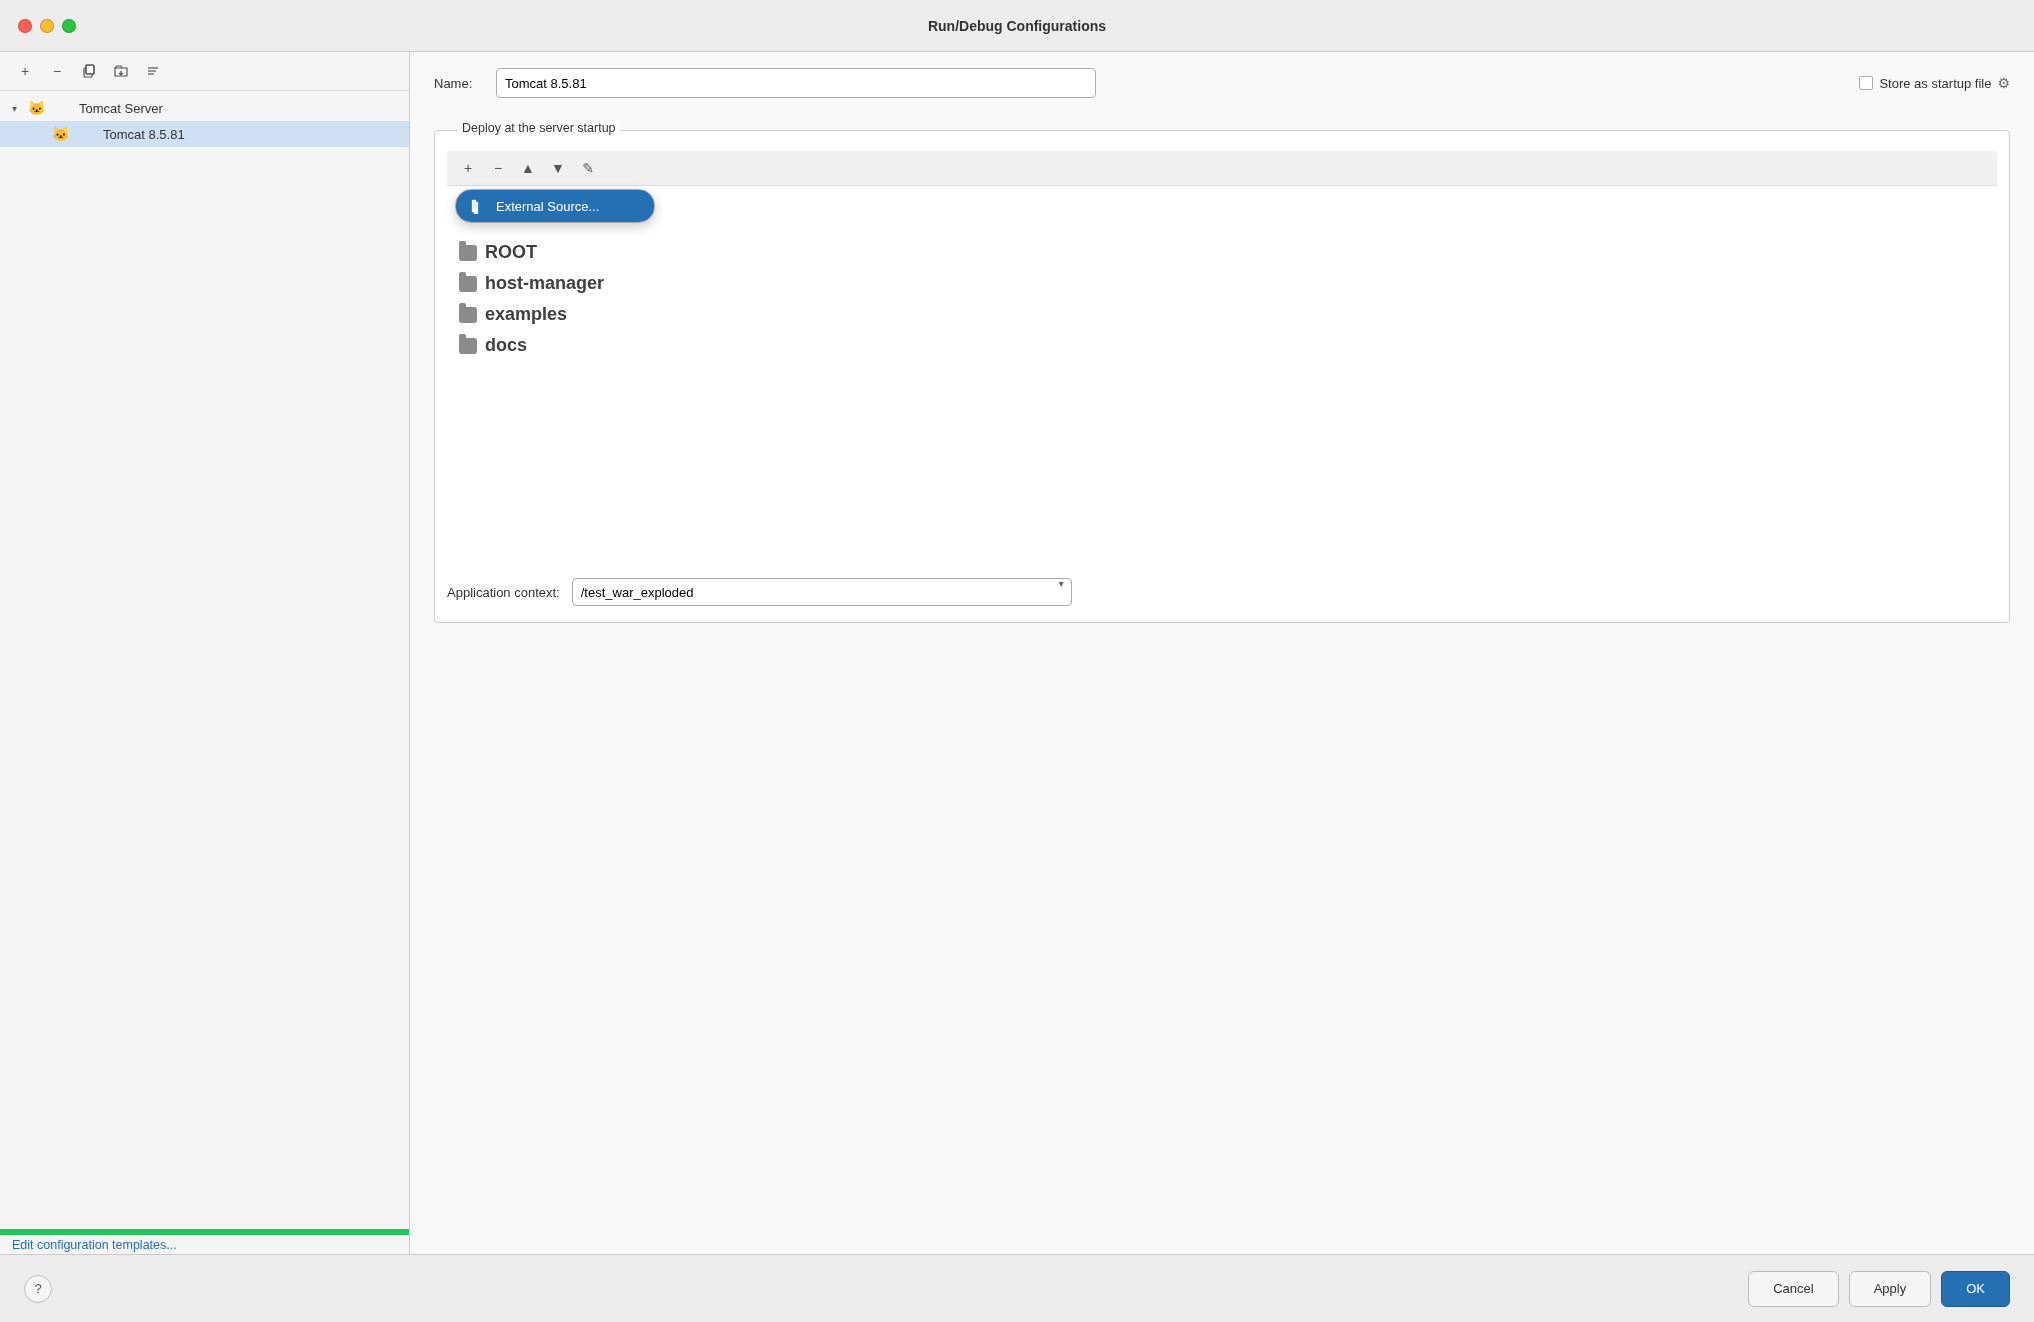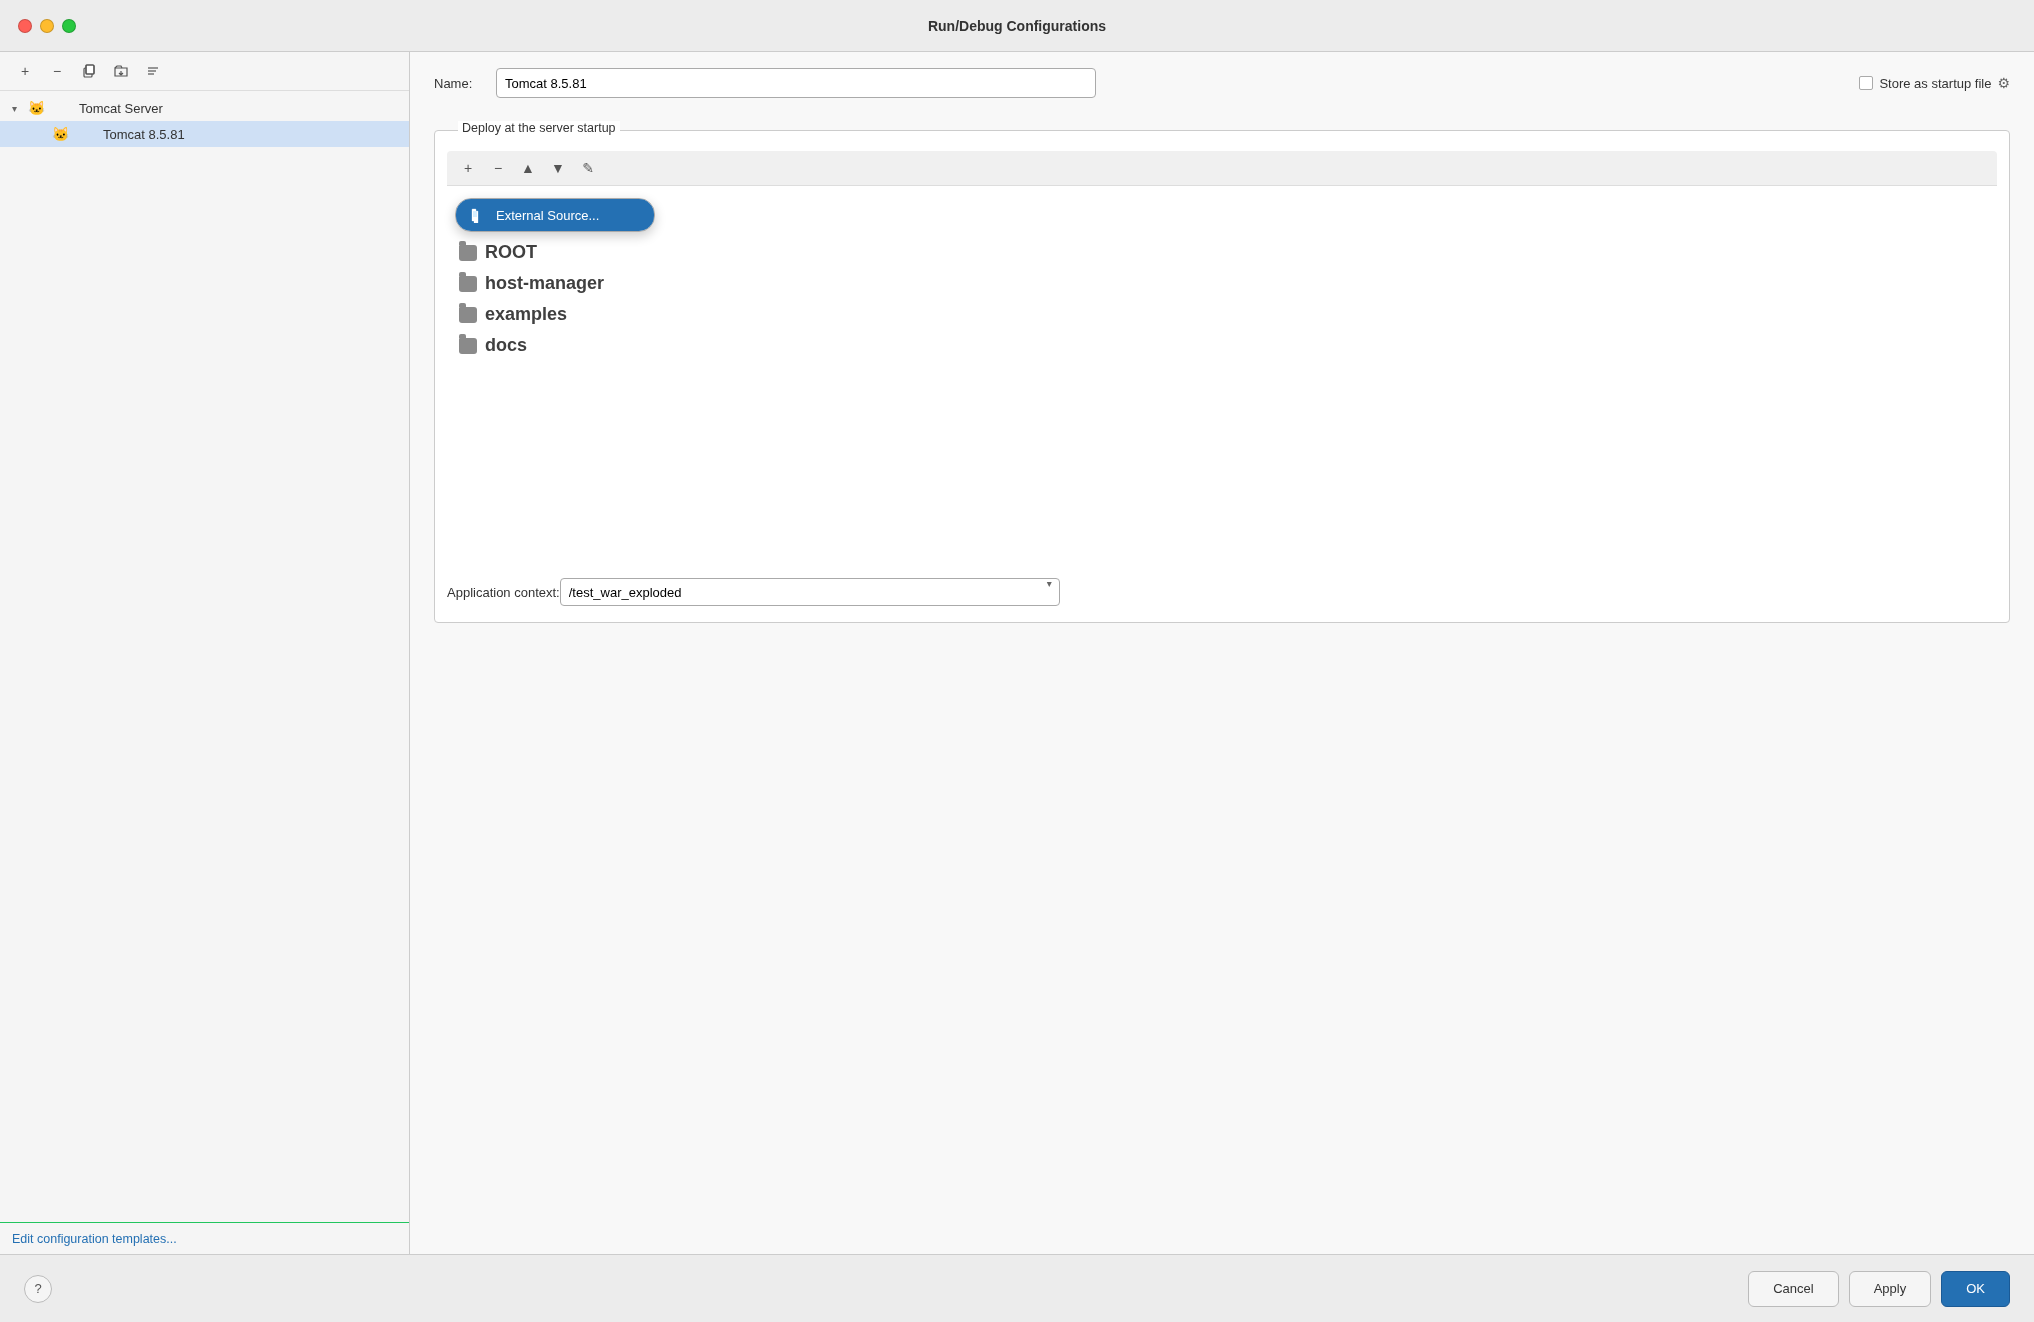--- a/index.html
+++ b/index.html
@@ -108,22 +108,22 @@
       margin-right: 5px;
       display: flex;
       align-items: center;
       justify-content: center;
       font-size: 14px;
     }
     .tree-label { color: #333; font-size: 13px; margin-left: 28px; }
     .tree-item.child { padding-left: 36px; }
 
     .sidebar-footer {
-      padding: 8px 12px;
-      border-top: 1px solid #22c55e;
+      padding: 2px 12px;
+      border-top: 6px solid #22c55e;
     }
     .edit-templates-link {
       color: #2470b3;
       font-size: 12.5px;
       cursor: pointer;
       text-decoration: none;
     }
 
     
     .content {
@@ -238,21 +238,21 @@
       font-size: 14px;
       color: #555;
     }
 
     
     .deploy-list-container {
       position: relative;
     }
     .dropdown-popup {
       position: absolute;
-      top: 12px;
+      top: 3px;
       left: 8px;
       background: white;
       border: 1px solid #aaa;
       border-radius: 16px;
       box-shadow: 0 4px 12px rgba(0,0,0,0.2);
       z-index: 100;
       min-width: 200px;
       overflow: hidden;
     }
     .dropdown-item {
@@ -309,20 +309,21 @@
       height: 4px;
       background: #8a8a8a;
       border-radius: 2px 2px 0 0;
     }
 
     
     .app-context-row {
       display: flex;
       align-items: center;
       padding: 12px 0 4px 0;
+      gap: 12px;
     }
     .app-context-label { font-size: 13px; color: #333; white-space: nowrap; }
     .select-wrapper {
       position: relative;
       display: inline-flex;
       align-items: flex-start;
     }
     .select-wrapper select {
       flex: 0 0 500px;
       height: 28px;

